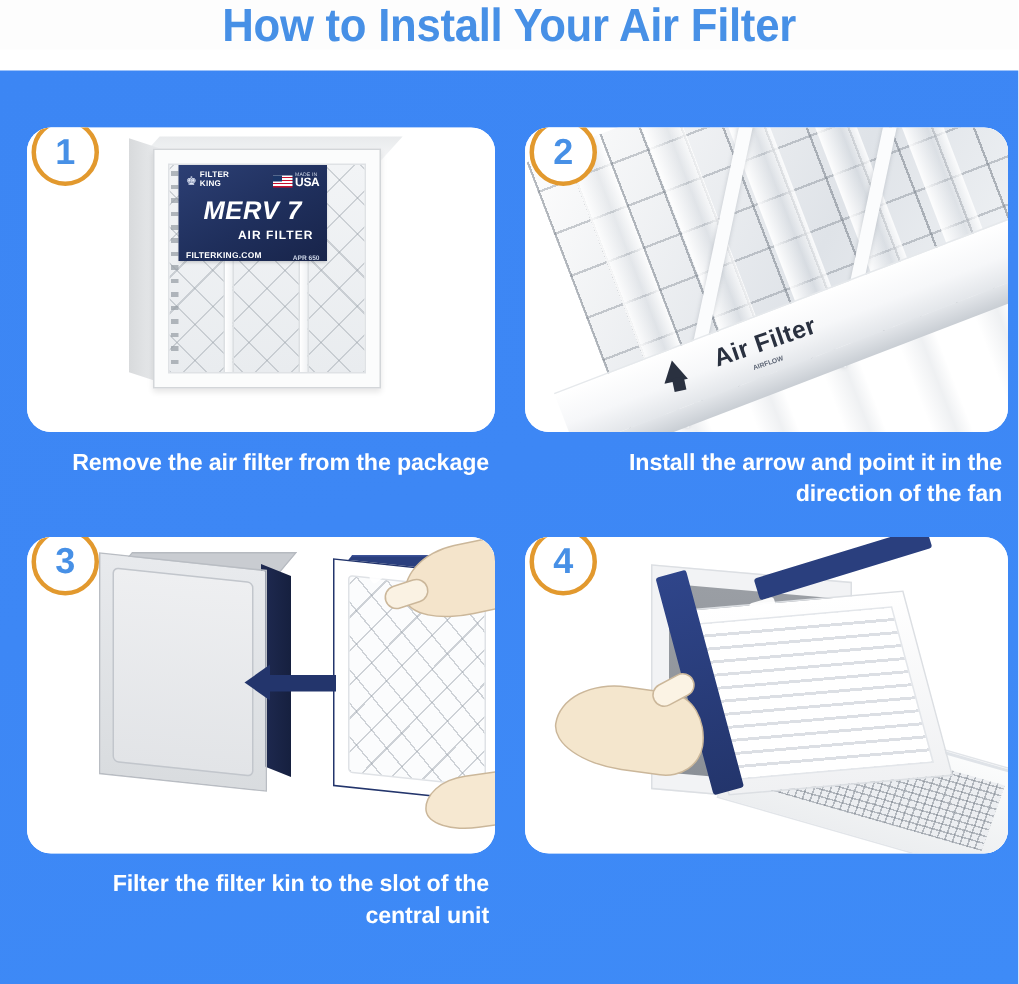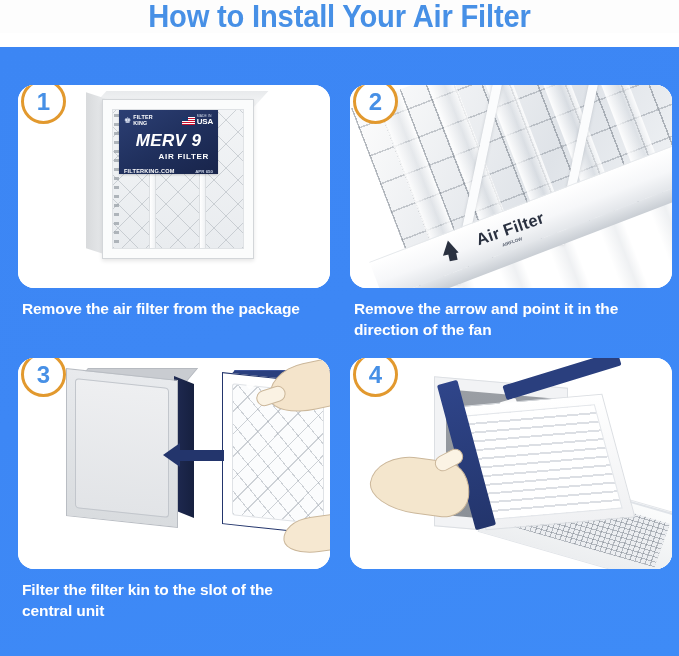--- a/index.html
+++ b/index.html
@@ -53,21 +53,21 @@
     background: #ffffff;
     border: 3px solid #e2992e;
     display: flex; align-items: center; justify-content: center;
     font-size: 24px; font-weight: bold; color: #4790e6;
     font-family: "Liberation Sans", sans-serif;
   }
   .b1 { left: 3px; top: -6px; }
 
   .caption {
     margin-top: 11px;
-    text-align: left;
+    text-align: right;
     color: #ffffff;
     font-size: 15.5px;
     font-weight: bold;
     line-height: 1.33;
     letter-spacing: -0.1px;
     padding: 0 4px;
   }
 
   
   .ph1 { position: absolute; left: 0; top: 0; width: 100%; height: 100%; background:#fff; }
@@ -360,21 +360,21 @@
                     </span>
                   </div>
                   <div class="lbl-usa">
                     <span class="flag"></span>
                     <span class="usa-txt">
                       <span class="usa-small">MADE IN</span>
                       <span class="usa-big">USA</span>
                     </span>
                   </div>
                 </div>
-                <div class="lbl-merv">MERV 9</div>
+                <div class="lbl-merv">MERV 7</div>
                 <div class="lbl-air">AIR FILTER</div>
                 <div class="lbl-bot">
                   <span class="lbl-site">FILTERKING.COM</span>
                   <span class="lbl-apr">APR 650</span>
                 </div>
               </div>
             </div>
           </div>
         </div>
         <div class="badge b1">1</div>
@@ -397,21 +397,21 @@
             <div class="p2-rail"></div>
             <div class="p2-rail-edge"></div>
             <div class="p2-arrow"></div>
             <div class="p2-arrow-tail"></div>
             <div class="p2-txt">Air Filter</div>
             <div class="p2-sub">AIRFLOW</div>
           </div>
         </div>
         <div class="badge b1">2</div>
       </div>
-      <div class="caption">Remove the arrow and point it in the direction of the fan</div>
+      <div class="caption">Install the arrow and point it in the direction of the fan</div>
     </div>
 
     <div class="step s3">
       <div class="card c-h2">
         <div class="ph3">
           <div class="u3-top"></div>
           <div class="u3-side"></div>
           <div class="u3-face">
             <div class="u3-inner"></div>
           </div>

